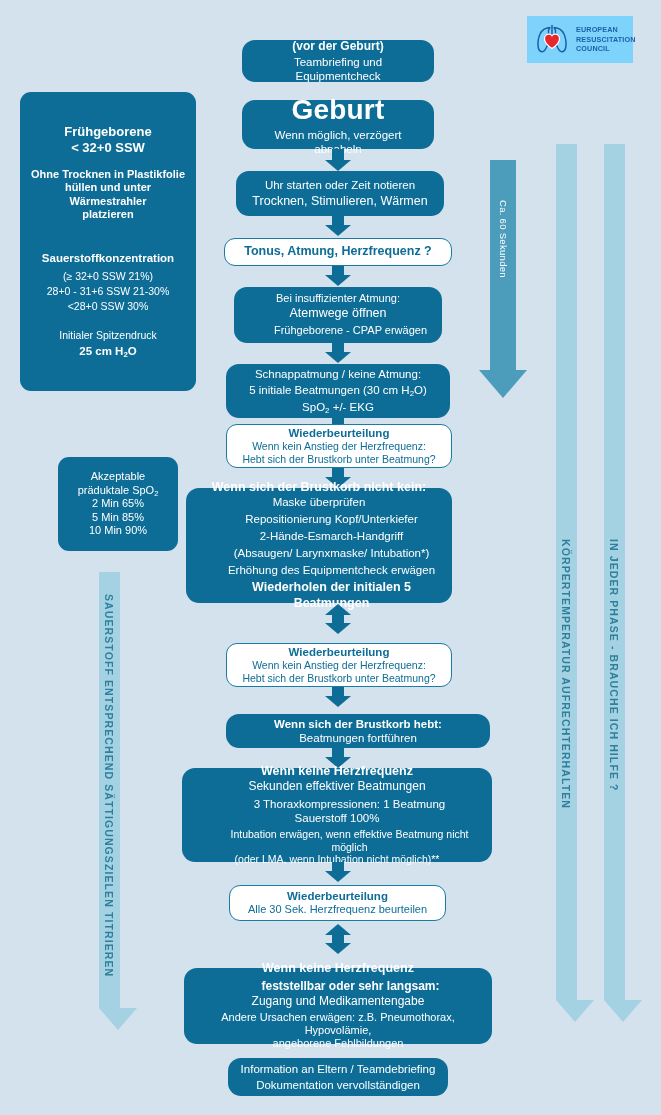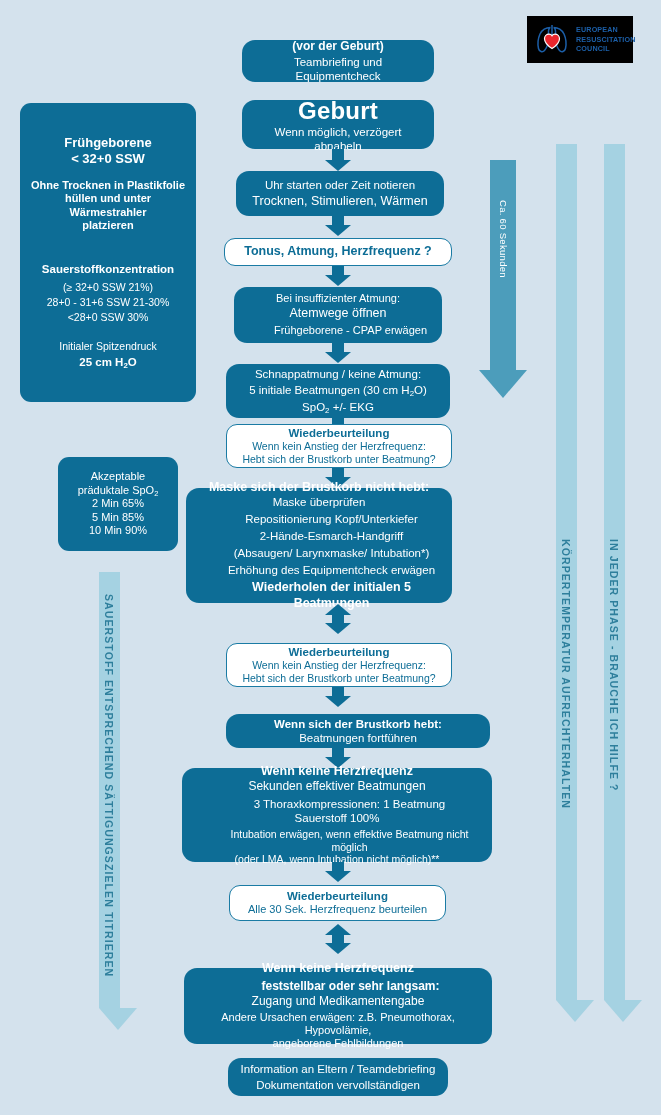--- a/index.html
+++ b/index.html
@@ -17,21 +17,21 @@
     width: 661px;
     height: 1115px;
     background: #d4e2ed;
   }
 
   
   .erc-logo {
     position: absolute;
     left: 527px; top: 16px;
     width: 106px; height: 47px;
-    background: #000000;
+    background: #7dd3fc;
     display: flex;
     align-items: center;
     gap: 5px;
     padding: 4px 5px 4px 6px;
   }
   .erc-logo svg { flex: 0 0 auto; }
   .erc-text {
     font-size: 7.2px;
     font-weight: bold;
     line-height: 1.38;
@@ -66,21 +66,21 @@
     padding: 4px 8px;
   }
   .ln { line-height: 1.22; display: block; }
   .b { font-weight: bold; }
   .s105 { font-size: 10.5px; }
   .s11  { font-size: 11px; }
   .s115 { font-size: 11.5px; }
   .s12  { font-size: 12px; }
   .s125 { font-size: 12.5px; }
   .s13  { font-size: 13px; }
-  .s22  { font-size: 24px; font-weight: bold; letter-spacing: 0.2px;}
+  .s22  { font-size: 28px; font-weight: bold; letter-spacing: 0.2px;}
   .gap2 { margin-top: 2px; }
   .gap3 { margin-top: 3px; margin-left: 25px; }
   .gap5 { margin-top: 5px; }
   .gap12 { margin-top: 12px; }
   sub { font-size: 0.68em; vertical-align: -0.22em; }
 
   
   .arrow-down {
     position: absolute;
     width: 26px;
@@ -164,21 +164,21 @@
       </g>
       <path d="M19 27.5 C19 27.5 11.5 22.6 11.5 17.7 C11.5 14.9 13.7 13.1 16 13.1 C17.6 13.1 18.5 13.9 19 14.8 C19.5 13.9 20.4 13.1 22 13.1 C24.3 13.1 26.5 14.9 26.5 17.7 C26.5 22.6 19 27.5 19 27.5 Z" fill="#e8262d" stroke="#ffffff" stroke-width="1.2"></path>
     </svg>
     <div class="erc-text">
       <div>EUROPEAN</div>
       <div>RESUSCITATION</div>
       <div>COUNCIL</div>
     </div>
   </div>
 
-  <div class="box" style="left:20px; top:103px; width:176px; height:299px; border-radius:11px; padding:14px 9px;">
+  <div class="box" style="left:20px; top:92px; width:176px; height:299px; border-radius:11px; padding:14px 9px;">
     <span class="ln s13 b">Frühgeborene</span>
     <span class="ln s13 b">&lt; 32+0 SSW</span>
     <span class="ln s11 b gap12">Ohne Trocknen in Plastikfolie</span>
     <span class="ln s11 b">hüllen und unter Wärmestrahler</span>
     <span class="ln s11 b">platzieren</span>
     <span class="ln s115 b" style="margin-top:30px">Sauerstoffkonzentration</span>
     <span class="ln s105 gap5">(≥ 32+0 SSW 21%)</span>
     <span class="ln s105 gap2">28+0 - 31+6 SSW 21-30%</span>
     <span class="ln s105 gap2">&lt;28+0 SSW 30%</span>
     <span class="ln s105" style="margin-top:16px">Initialer Spitzendruck</span>
@@ -276,21 +276,21 @@
     <span class="ln s115 b">Wiederbeurteilung</span>
     <span class="ln s105">Wenn kein Anstieg der Herzfrequenz:</span>
     <span class="ln s105">Hebt sich der Brustkorb unter Beatmung?</span>
   </div>
   <div class="arrow-down" style="left:325px; top:468px;">
     <div class="shaft" style="height:9px;"></div>
       <div class="head"></div>
   </div>
 
   <div class="box" style="left:186px; top:488px; width:266px; height:115px; padding:6px 8px;">
-    <span class="ln s125 b">Maske sich der Brustkorb nicht hebt:</span>
+    <span class="ln s125 b">Wenn sich der Brustkorb nicht kein:</span>
     <span class="ln s115">Maske überprüfen</span>
     <span class="ln s115 gap3">Repositionierung Kopf/Unterkiefer</span>
     <span class="ln s115 gap3">2-Hände-Esmarch-Handgriff</span>
     <span class="ln s115 gap3">(Absaugen/ Larynxmaske/ Intubation*)</span>
     <span class="ln s115 gap3">Erhöhung des Equipmentcheck erwägen</span>
     <span class="ln s125 b gap3">Wiederholen der initialen 5 Beatmungen</span>
   </div>
 
   <div class="arrow-down arrow-up" style="left:325px; top:604px;">
     <div class="head-up"></div>

